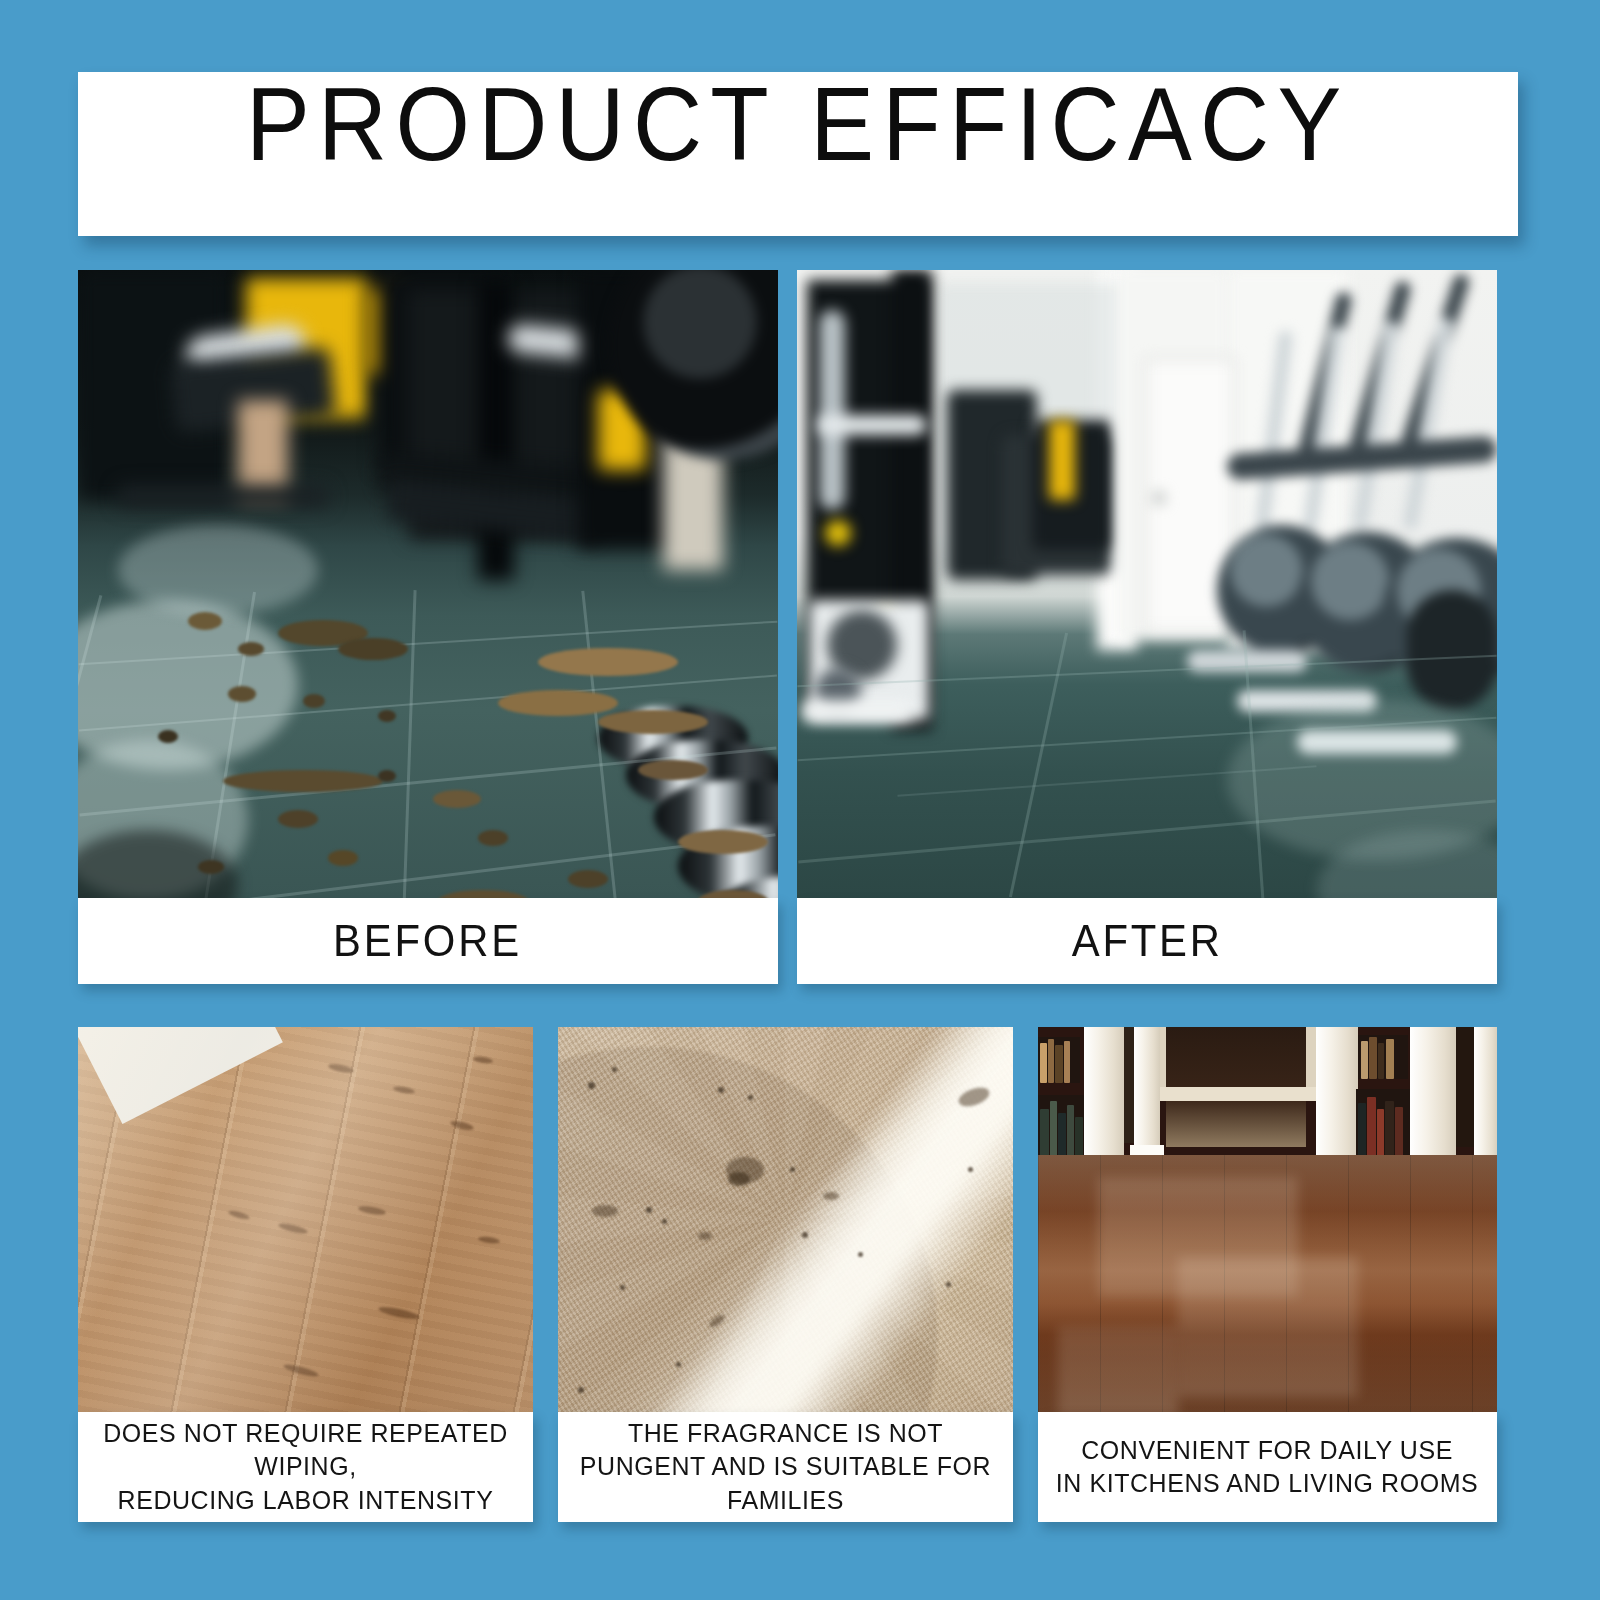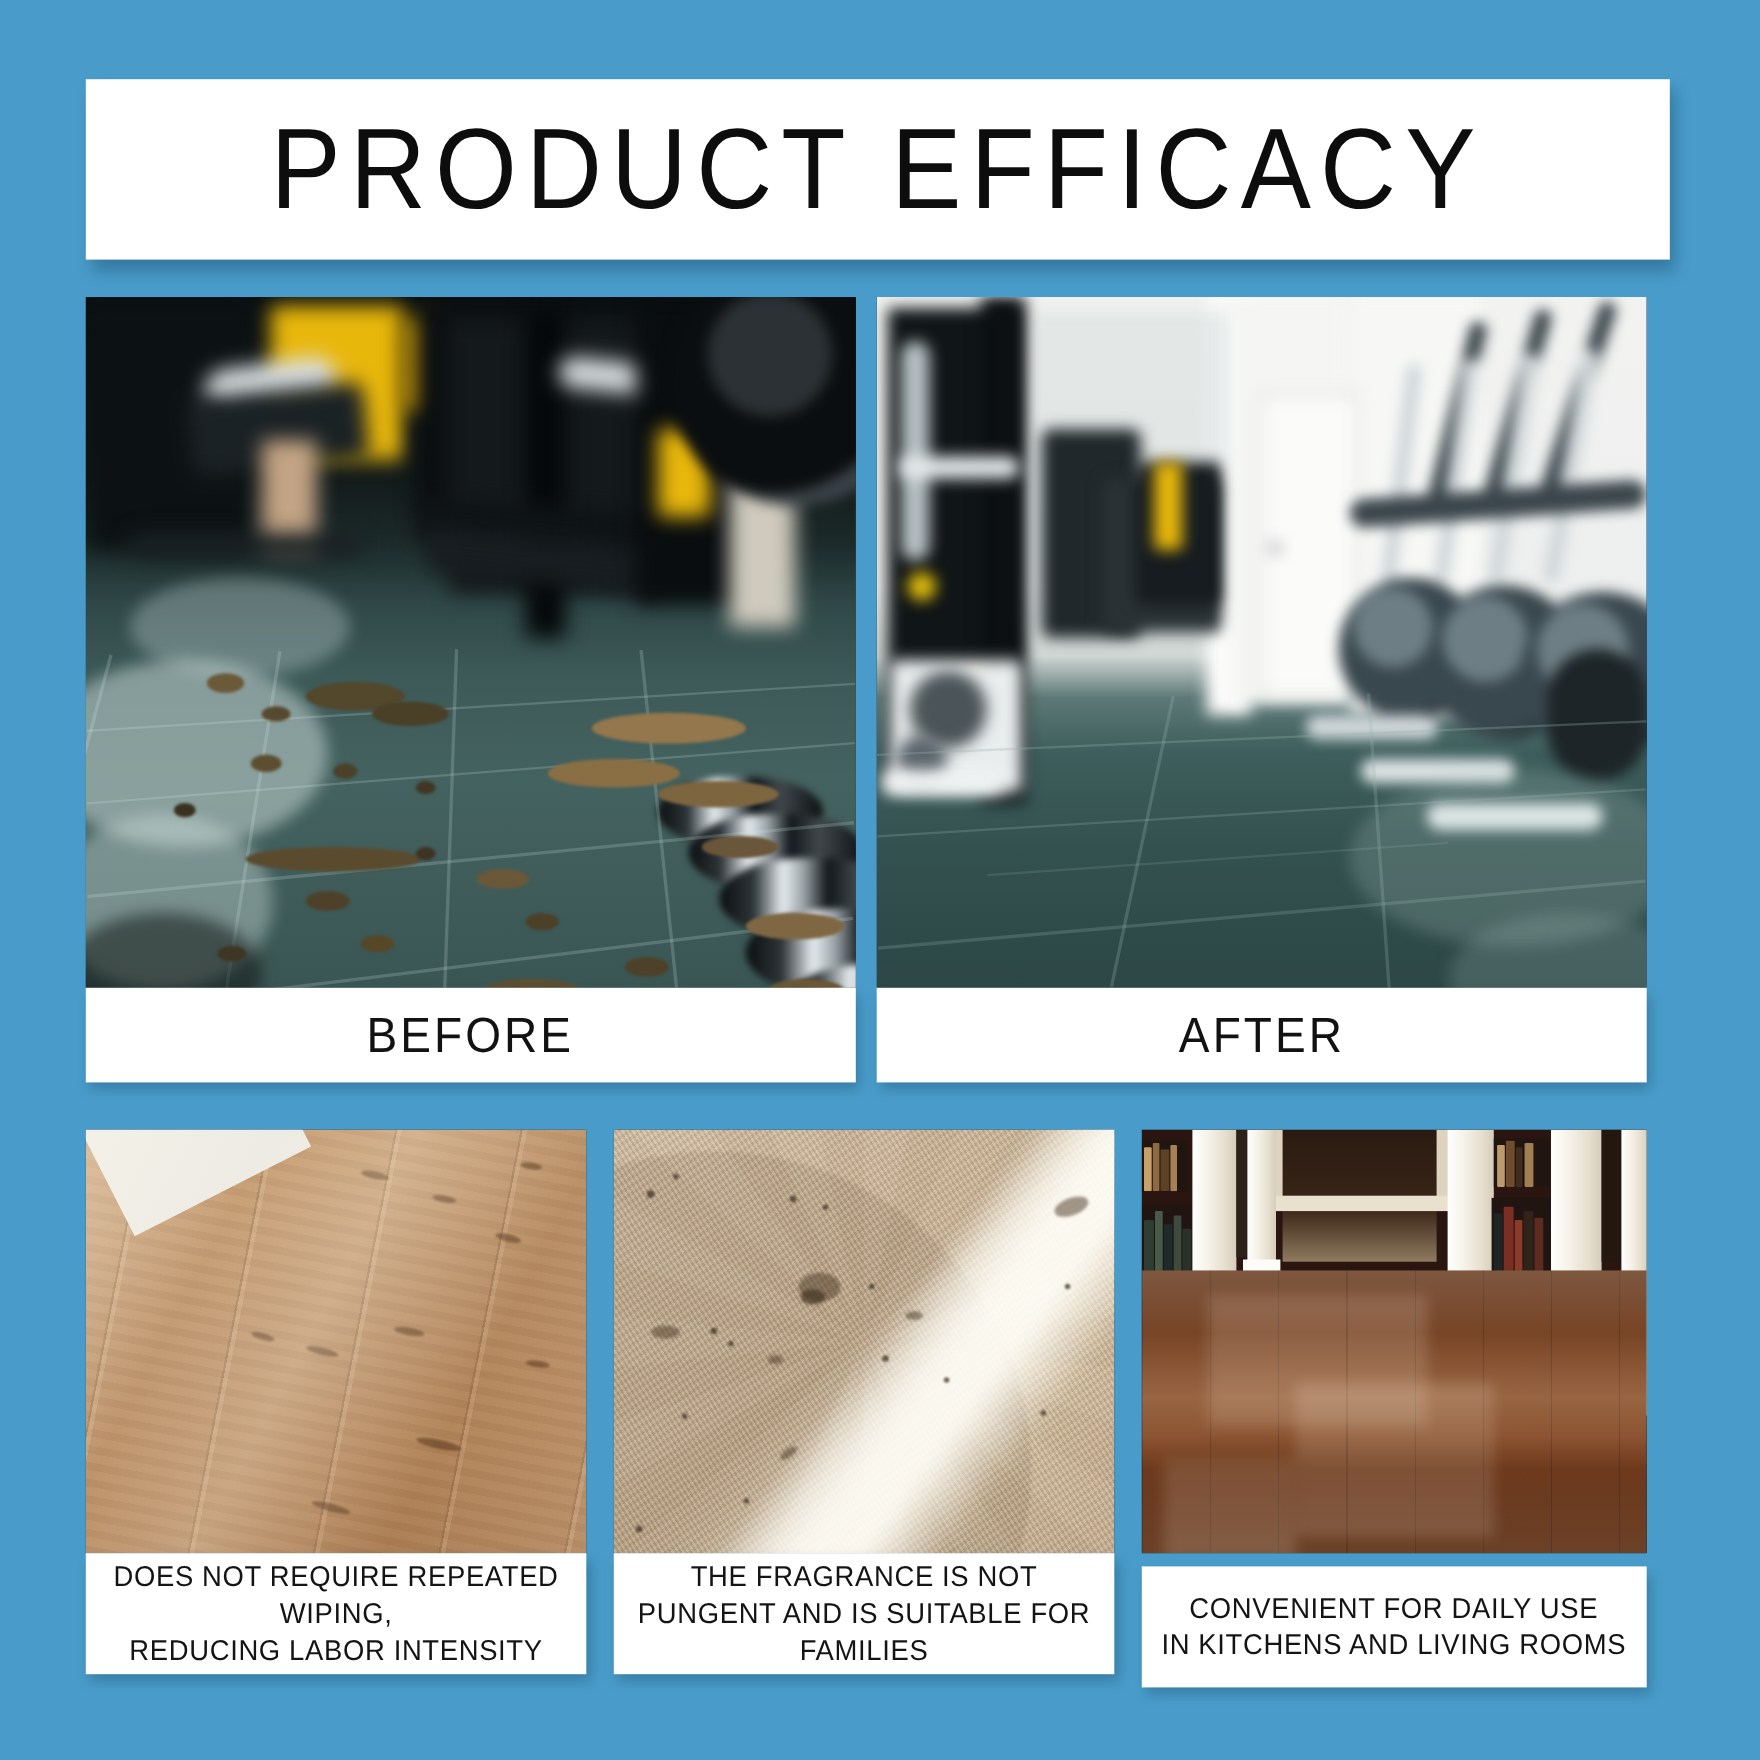--- a/index.html
+++ b/index.html
@@ -9,21 +9,21 @@
     font-family:"Liberation Sans", sans-serif;
     position:relative;
     overflow:hidden;
   }
 
   
   .title-bar{
     position:absolute; left:78px; top:72px; width:1440px; height:164px;
     background:#ffffff;
     box-shadow:6px 10px 14px rgba(10,45,70,0.32);
-    display:flex; align-items:center; justify-content:center;
+    display:flex; justify-content:center;
   }
   .title-text{
     font-size:104px;
     font-weight:300;
     letter-spacing:9px;
     color:#0d0d0d;
     line-height:1;
     transform:scaleX(0.92);
     white-space:nowrap;
   }
@@ -56,21 +56,21 @@
   
   #photo-after { left:797px; top:270px; width:700px; height:628px; }
   #cap-after   { left:797px; top:898px; width:700px; height:86px; }
 
   
   #photo-wood   { left:78px;  top:1027px; width:455px; height:385px; }
   #cap-wood     { left:78px;  top:1412px; width:455px; height:110px; }
   #photo-carpet { left:558px; top:1027px; width:455px; height:385px; }
   #cap-carpet   { left:558px; top:1412px; width:455px; height:110px; }
   #photo-hall   { left:1038px;top:1027px; width:459px; height:385px; }
-  #cap-hall     { left:1038px;top:1412px; width:459px; height:110px;margin-top:12px; }
+  #cap-hall     { left:1038px;top:1412px; width:459px; height:110px; }
 
   
   .before-bg{
     position:absolute; inset:0;
     background:
       linear-gradient(180deg,#0a0f10 0%,#121a1a 26%,#1d2b2b 36%,#2f4747 44%,#3d5a58 55%,#44625f 70%,#3a5654 100%);
   }
   .before-equip{ position:absolute; filter:blur(9px); }
   .bq1{ left:0; top:0; width:150px; height:230px; background:#0c1214; border-radius:8px; }
   .bq2{ left:108px; top:60px; width:120px; height:40px; background:#d8dde0; border-radius:20px; transform:rotate(-8deg); }

